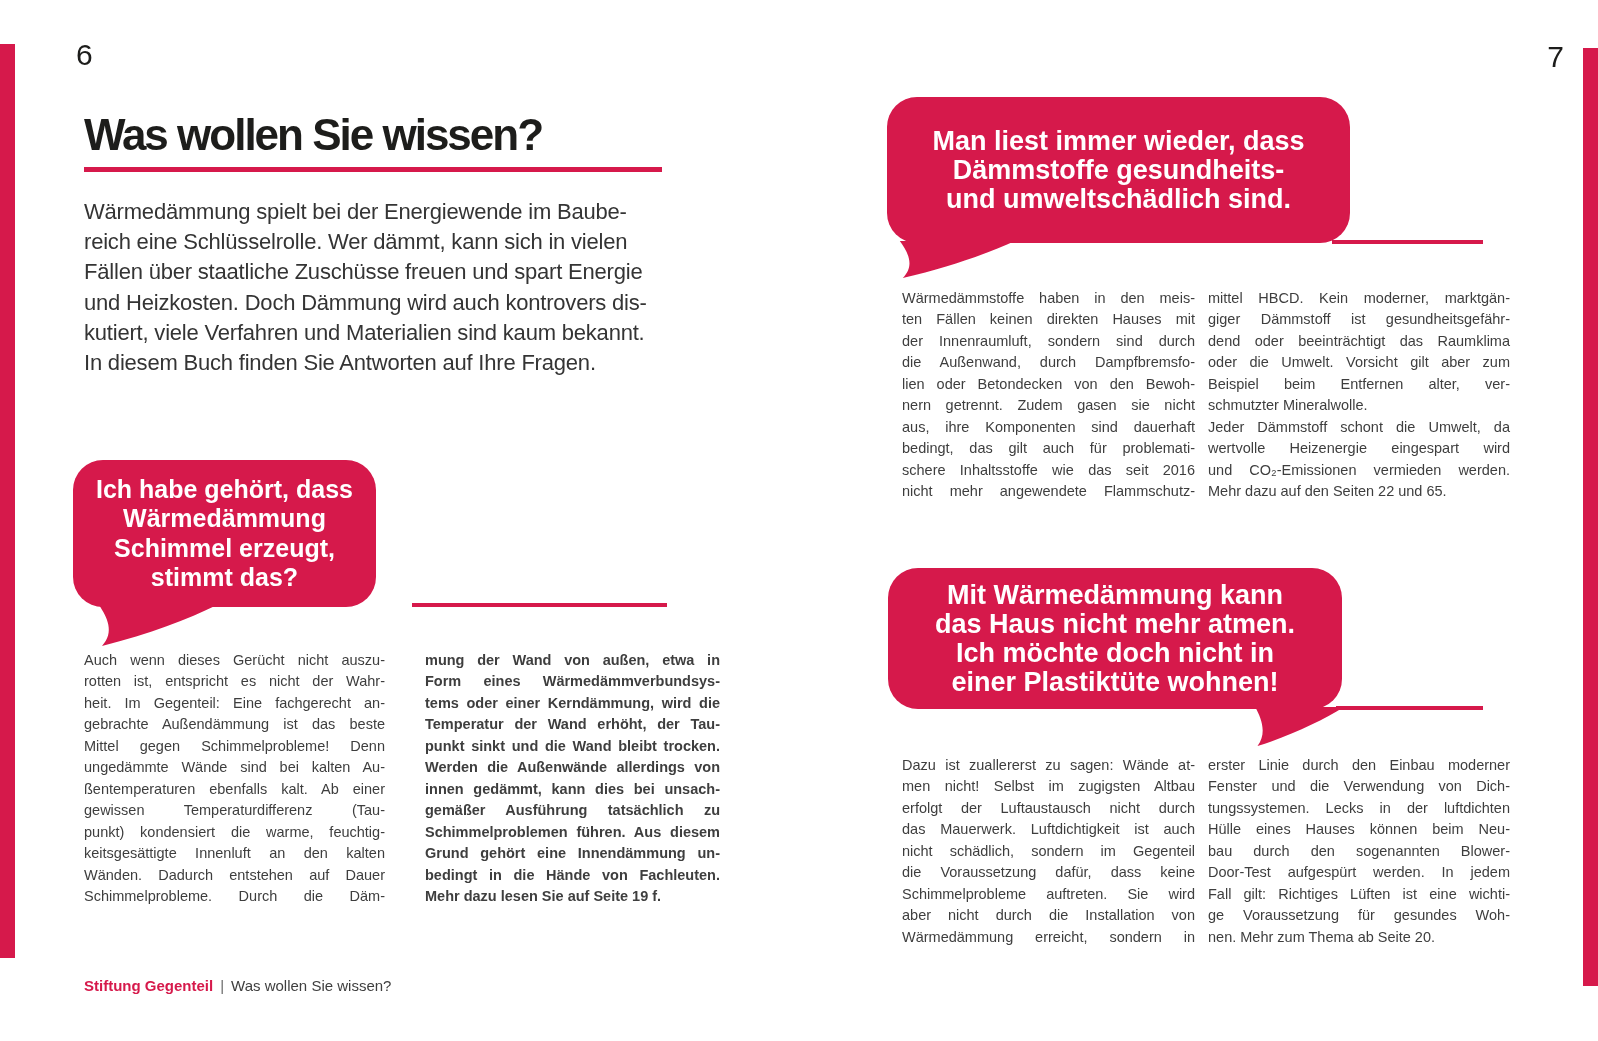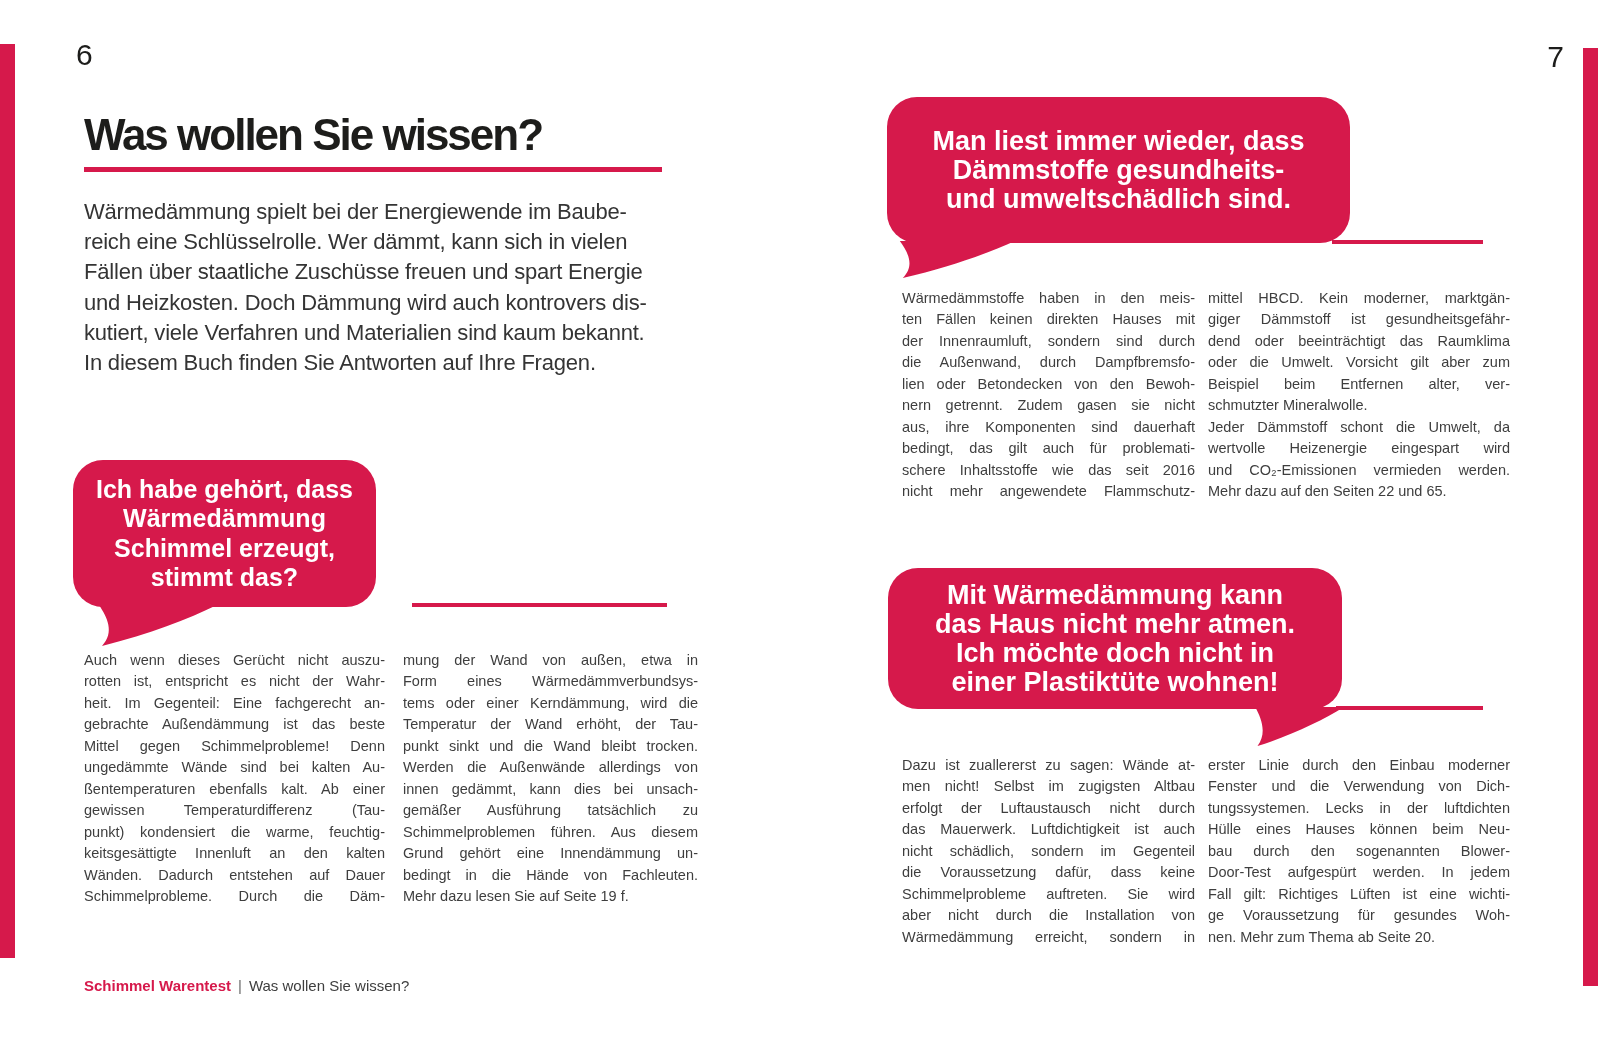--- a/index.html
+++ b/index.html
@@ -43,21 +43,21 @@
   .hline{position:absolute;height:4px;background:var(--accent);}
   .hline-1{left:412px;top:603px;width:255px;}
   .hline-2{left:1332px;top:240px;width:151px;}
   .hline-3{left:1336px;top:706px;width:147px;}
   .colbody{
     position:absolute;font-size:14.5px;line-height:21.45px;color:var(--body-text);
   }
   .colbody .tline{text-align:justify;text-align-last:justify;}
   .colbody .tline.pend{text-align-last:left;}
   .col-l1{left:84px;top:650px;width:301px;}
-  .col-l2{left:403px;top:650px;width:295px;}
+  .col-l2{left:425px;top:650px;width:295px;font-weight:bold;}
   .col-rt1{left:902px;top:288px;width:293px;}
   .col-rt2{left:1208px;top:288px;width:302px;}
   .col-rb1{left:902px;top:755px;width:293px;}
   .col-rb2{left:1208px;top:755px;width:302px;}
   .footer{position:absolute;left:84px;top:977px;font-size:15px;color:var(--body-text);}
   .footer .brand{color:var(--accent);font-weight:bold;}
   .footer .sep{margin:0 7px;color:#6b6b6b;}
 </style>
 </head>
 <body>
@@ -118,21 +118,21 @@
       <div class="tline">Werden die Außenwände allerdings von</div>
       <div class="tline">innen gedämmt, kann dies bei unsach-</div>
       <div class="tline">gemäßer Ausführung tatsächlich zu</div>
       <div class="tline">Schimmelproblemen führen. Aus diesem</div>
       <div class="tline">Grund gehört eine Innendämmung un-</div>
       <div class="tline">bedingt in die Hände von Fachleuten.</div>
       <div class="tline pend">Mehr dazu lesen Sie auf Seite 19 f.</div>
     </div>
 
   <div class="footer">
-    <span class="brand">Schimmel Warentest</span><span class="sep">|</span><span>Was wollen Sie wissen?</span>
+    <span class="brand">Stiftung Gegenteil</span><span class="sep">|</span><span>Was wollen Sie wissen?</span>
   </div>
 
   <div class="bubble bubble-2">
       <div class="tline">Man liest immer wieder, dass</div>
       <div class="tline">Dämmstoffe gesundheits-</div>
       <div class="tline">und umweltschädlich sind.</div>
     </div>
   <div class="tail" style="left:893px;top:241px;width:122px;height:38px;">
     <svg viewBox="0 0 125 42" preserveAspectRatio="none">
       <path d="M7 0 L125 0 C96 14 58 29 10 41 C23 27 15 12 7 0 Z" fill="#d6194b"></path>

